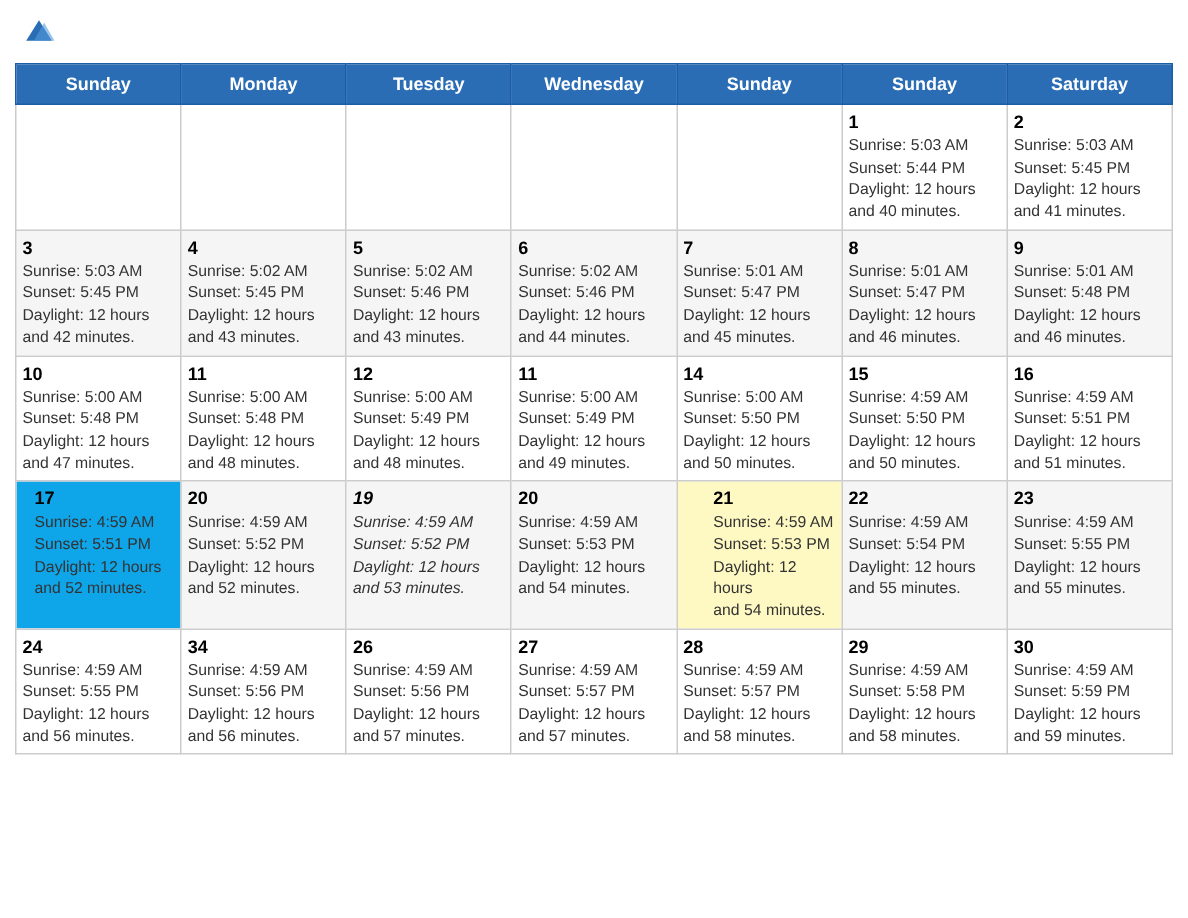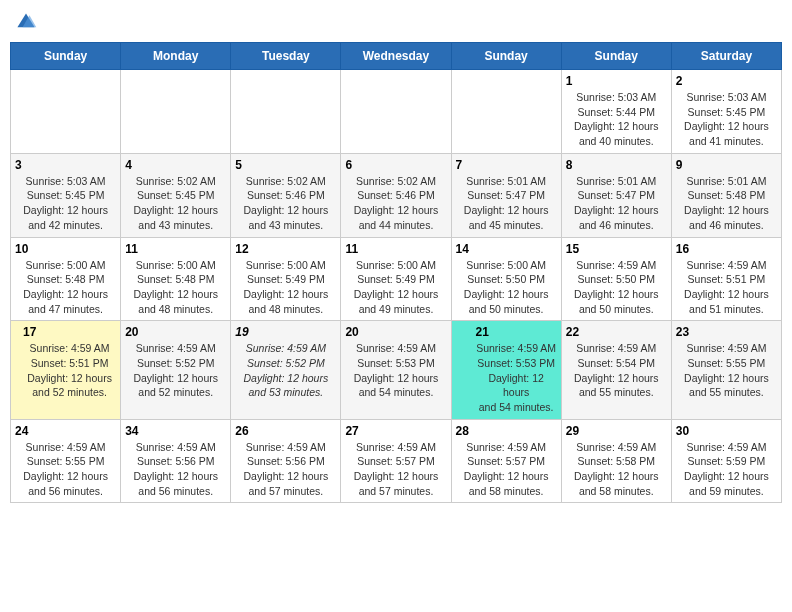--- a/index.html
+++ b/index.html
@@ -73,21 +73,20 @@
     .day-num {
       font-weight: bold;
       font-size: 12px;
       display: block;
       margin-bottom: 2px;
     }
     .day-info {
       font-size: 10.5px;
       color: #333;
       line-height: 1.4;
-      text-align: center;
     }
     .empty-cell {
       background: #fff !important;
     }
   </style>
 </head>
 <body>
 
 <div class="header">
   <div class="logo">
@@ -188,37 +187,37 @@
         <td>
           <span class="day-num">15</span>
           <div class="day-info">Sunrise: 4:59 AM<br>Sunset: 5:50 PM<br>Daylight: 12 hours<br>and 50 minutes.</div>
         </td>
         <td>
           <span class="day-num">16</span>
           <div class="day-info">Sunrise: 4:59 AM<br>Sunset: 5:51 PM<br>Daylight: 12 hours<br>and 51 minutes.</div>
         </td>
       </tr>
       <tr>
-        <td style="background: #fef9c3; padding-left: 12px;">
+        <td style="background: #0ea5e9; padding-left: 12px;">
           <span class="day-num">17</span>
           <div class="day-info">Sunrise: 4:59 AM<br>Sunset: 5:51 PM<br>Daylight: 12 hours<br>and 52 minutes.</div>
         </td>
         <td style="background: rgb(245, 245, 245);">
           <span class="day-num">20</span>
           <div class="day-info">Sunrise: 4:59 AM<br>Sunset: 5:52 PM<br>Daylight: 12 hours<br>and 52 minutes.</div>
         </td>
         <td style="background: rgb(245, 245, 245); font-style: italic;">
           <span class="day-num">19</span>
           <div class="day-info">Sunrise: 4:59 AM<br>Sunset: 5:52 PM<br>Daylight: 12 hours<br>and 53 minutes.</div>
         </td>
         <td style="background: rgb(245, 245, 245);">
           <span class="day-num">20</span>
           <div class="day-info">Sunrise: 4:59 AM<br>Sunset: 5:53 PM<br>Daylight: 12 hours<br>and 54 minutes.</div>
         </td>
-        <td style="background: #5eead4; padding-left: 24px;">
+        <td style="background: #fef9c3; padding-left: 24px;">
           <span class="day-num">21</span>
           <div class="day-info">Sunrise: 4:59 AM<br>Sunset: 5:53 PM<br>Daylight: 12 hours<br>and 54 minutes.</div>
         </td>
         <td style="background: rgb(245, 245, 245);">
           <span class="day-num">22</span>
           <div class="day-info">Sunrise: 4:59 AM<br>Sunset: 5:54 PM<br>Daylight: 12 hours<br>and 55 minutes.</div>
         </td>
         <td style="background: rgb(245, 245, 245); margin-left: 43px;">
           <span class="day-num">23</span>
           <div class="day-info">Sunrise: 4:59 AM<br>Sunset: 5:55 PM<br>Daylight: 12 hours<br>and 55 minutes.</div>

